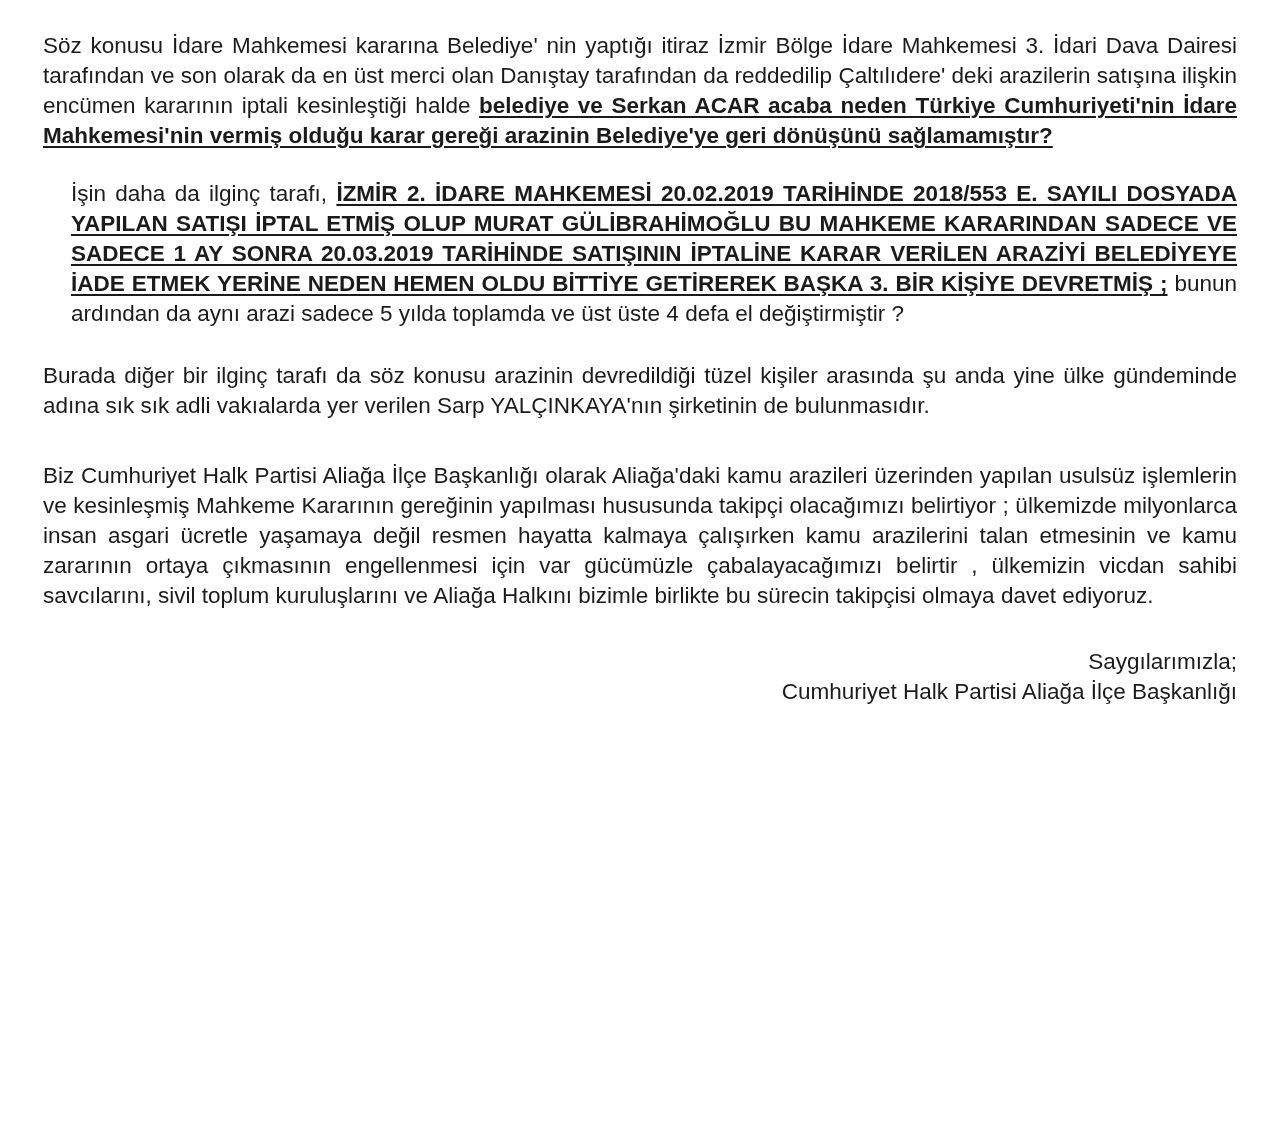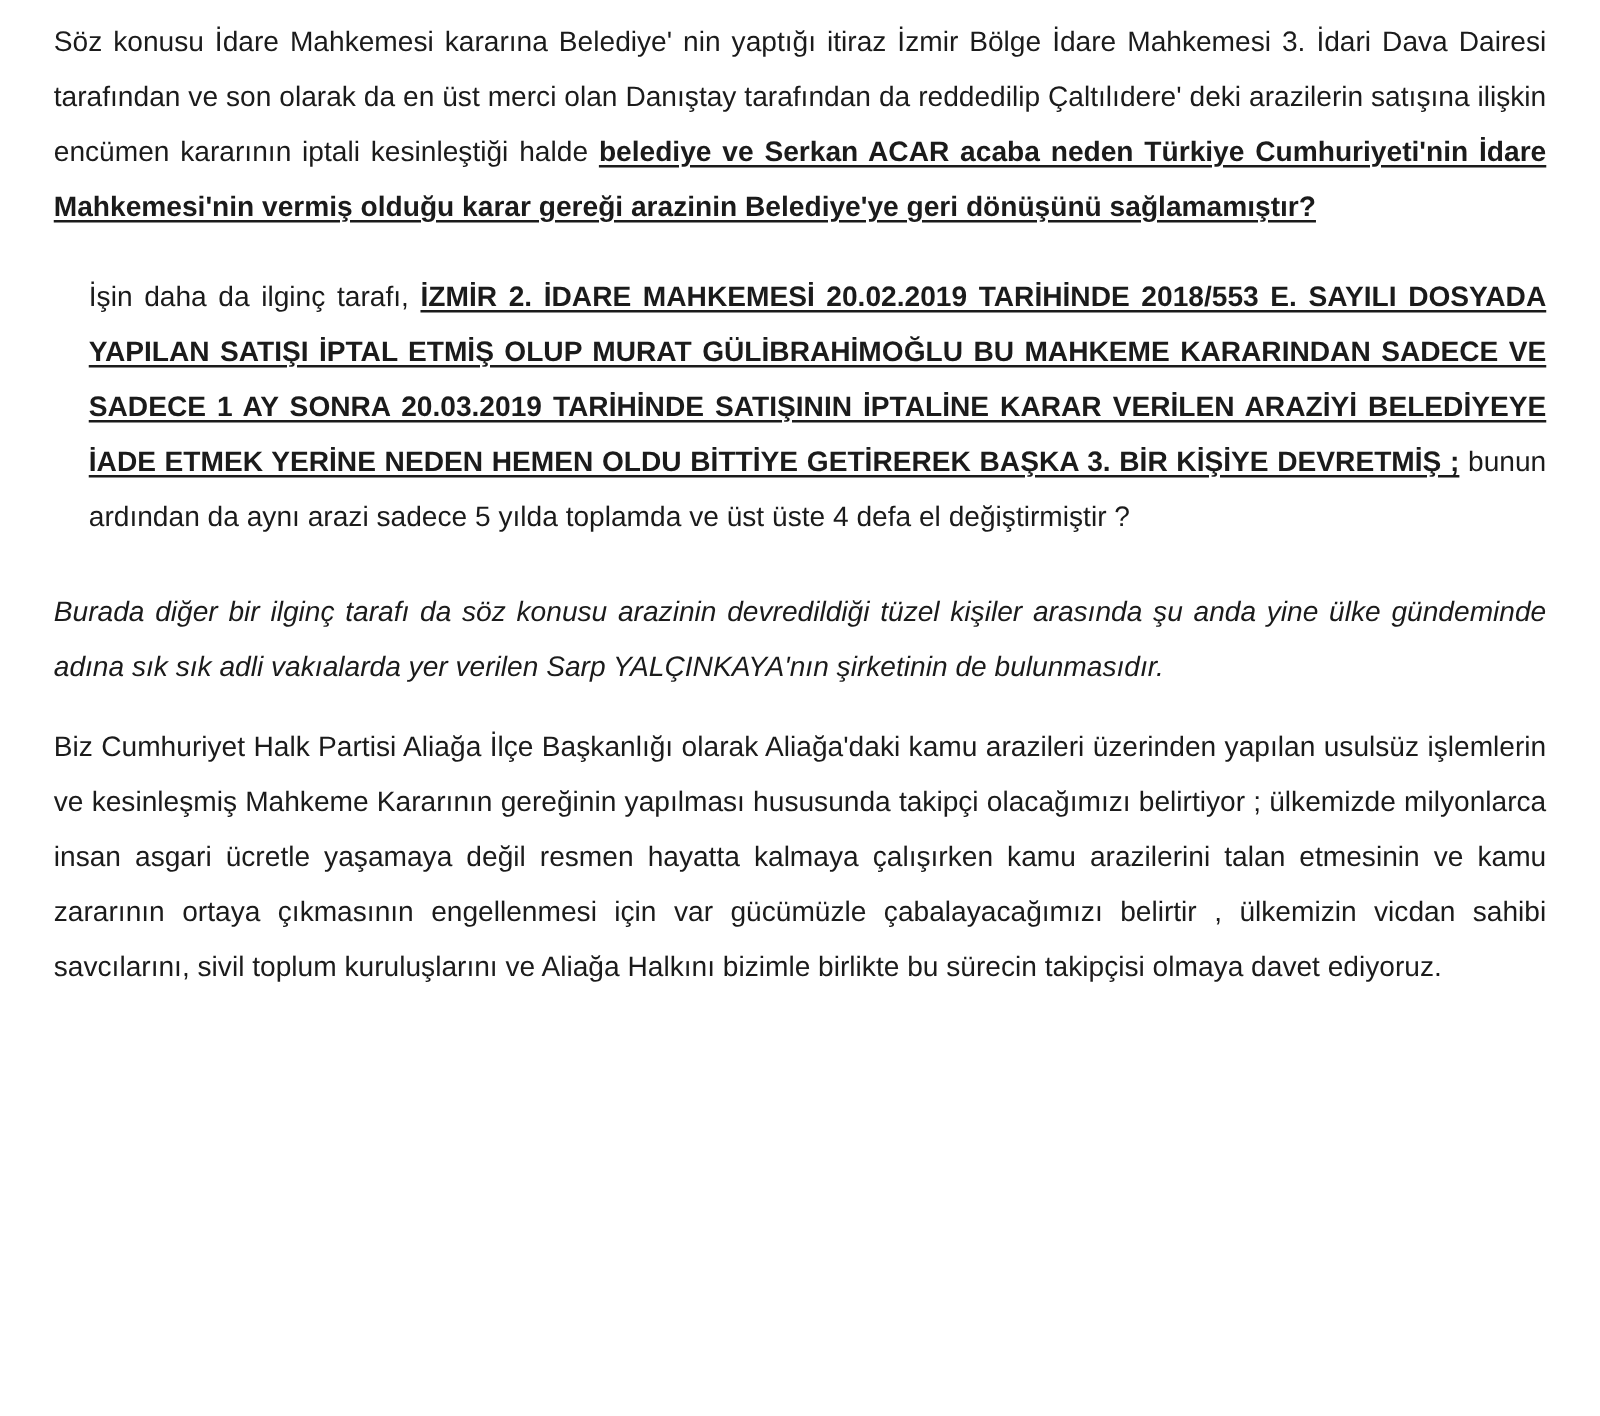--- a/index.html
+++ b/index.html
@@ -4,35 +4,35 @@
 <style>
   html, body {
     margin: 0;
     padding: 0;
     background: #ffffff;
   }
   .page {
     box-sizing: border-box;
     width: 1280px;
     height: 1133px;
-    padding: 12px 43px 0 43px;
+    padding: 31px 43px 0 43px;
     background: #ffffff;
     font-family: "Liberation Sans", sans-serif;
     font-size: 22.5px;
-    line-height: 44px;
+    line-height: 30px;
     color: #1b1b1b;
     overflow: hidden;
   }
   .para {
     margin: 0;
     text-align: justify;
   }
   .mb1 { margin-bottom: 28px; }
   .mb2 { margin-bottom: 32px; margin-left: 28px; }
-  .mb3 { margin-bottom: 20px; font-style: italic; }
+  .mb3 { margin-bottom: 40px; }
   .mb4 { margin-bottom: 62px; }
   .mb5 { margin-bottom: 36px; }
   .bu {
     font-weight: bold;
     text-decoration: underline;
     text-decoration-thickness: 2px;
     text-underline-offset: 3px;
   }
   .closing {
     text-align: right;
@@ -45,14 +45,18 @@
 
   <p class="para mb1"><span>Söz konusu İdare Mahkemesi kararına Belediye' nin yaptığı itiraz İzmir Bölge İdare Mahkemesi 3. İdari Dava Dairesi tarafından ve son olarak da en üst merci olan Danıştay tarafından da reddedilip Çaltılıdere' deki arazilerin satışına ilişkin encümen kararının iptali kesinleştiği halde </span><span class="bu">belediye ve Serkan ACAR acaba neden Türkiye Cumhuriyeti'nin İdare Mahkemesi'nin vermiş olduğu karar gereği arazinin Belediye'ye geri dönüşünü sağlamamıştır?</span></p>
 
   <p class="para mb2"><span>İşin daha da ilginç tarafı, </span><span class="bu">İZMİR 2. İDARE MAHKEMESİ 20.02.2019 TARİHİNDE 2018/553 E. SAYILI DOSYADA YAPILAN SATIŞI İPTAL ETMİŞ OLUP MURAT GÜLİBRAHİMOĞLU BU MAHKEME KARARINDAN SADECE VE SADECE 1 AY SONRA 20.03.2019 TARİHİNDE SATIŞININ İPTALİNE KARAR VERİLEN ARAZİYİ BELEDİYEYE İADE ETMEK YERİNE NEDEN HEMEN OLDU BİTTİYE GETİREREK BAŞKA 3. BİR KİŞİYE DEVRETMİŞ ;</span><span> bunun ardından da aynı arazi sadece 5 yılda toplamda ve üst üste 4 defa el değiştirmiştir ?</span></p>
 
   <p class="para mb3"><span>Burada diğer bir ilginç tarafı da söz konusu arazinin devredildiği tüzel kişiler arasında şu anda yine ülke gündeminde adına sık sık adli vakıalarda yer verilen Sarp YALÇINKAYA'nın şirketinin de bulunmasıdır.</span></p>
 
 
   <p class="para mb5"><span>Biz Cumhuriyet Halk Partisi Aliağa İlçe Başkanlığı olarak Aliağa'daki kamu arazileri üzerinden yapılan usulsüz işlemlerin ve kesinleşmiş Mahkeme Kararının gereğinin yapılması hususunda takipçi olacağımızı belirtiyor ; ülkemizde milyonlarca insan asgari ücretle yaşamaya değil resmen hayatta kalmaya çalışırken kamu arazilerini talan etmesinin ve kamu zararının ortaya çıkmasının engellenmesi için var gücümüzle çabalayacağımızı belirtir , ülkemizin vicdan sahibi savcılarını, sivil toplum kuruluşlarını ve Aliağa Halkını bizimle birlikte bu sürecin takipçisi olmaya davet ediyoruz.</span></p>
 
+  <div class="closing">
+    <div>Saygılarımızla;</div>
+    <div>Cumhuriyet Halk Partisi Aliağa İlçe Başkanlığı</div>
+  </div>
 
 </div>
 
 </body></html>

